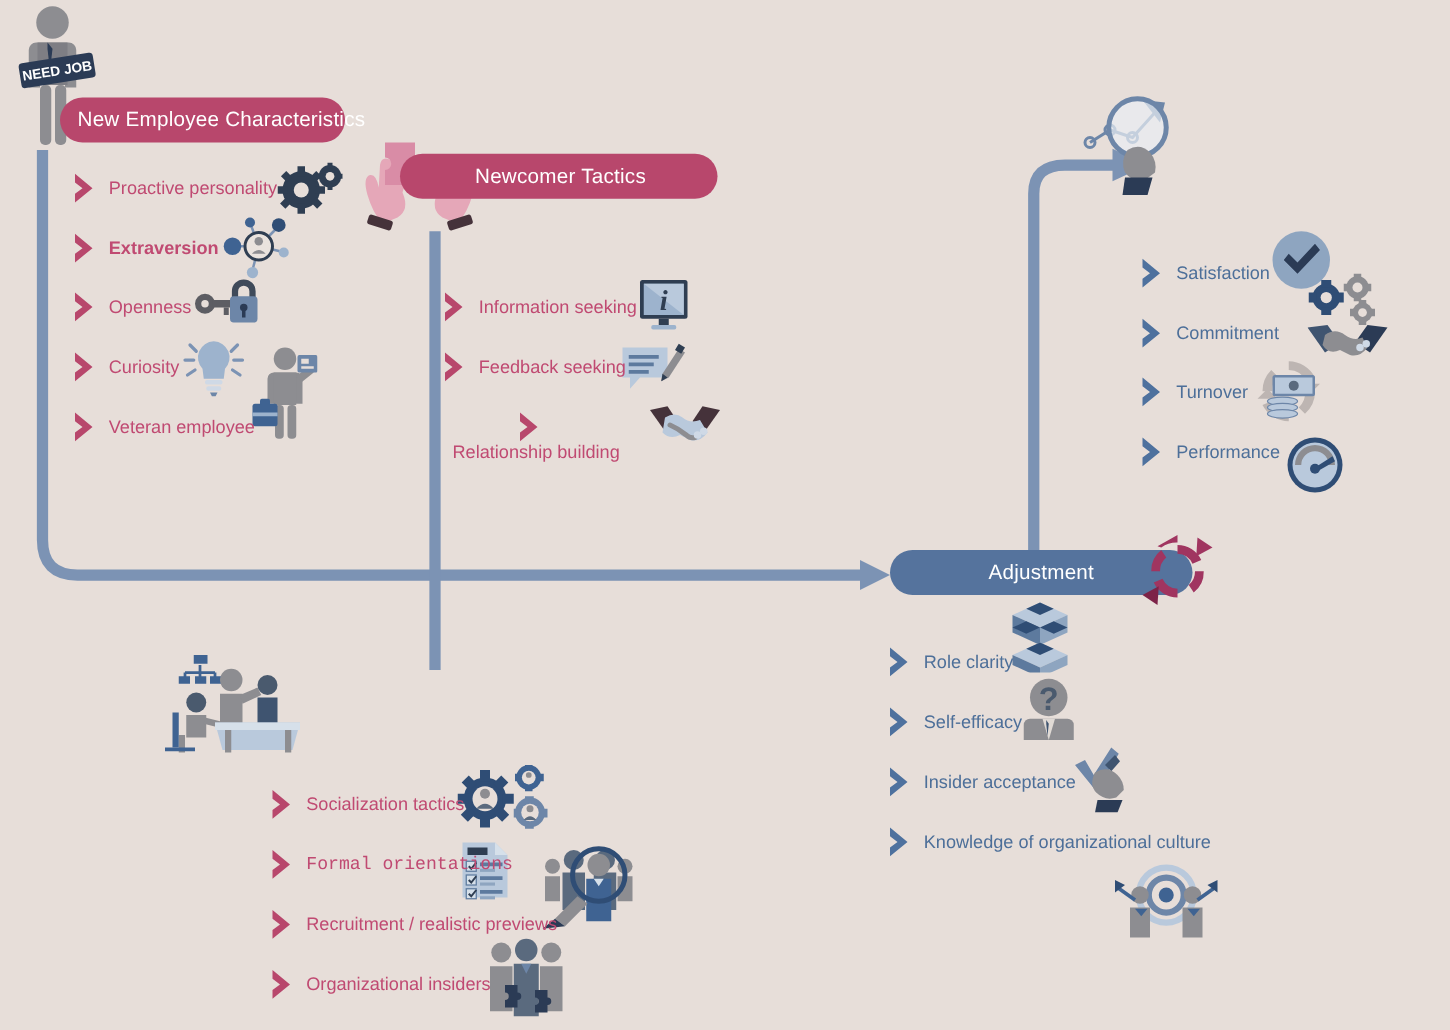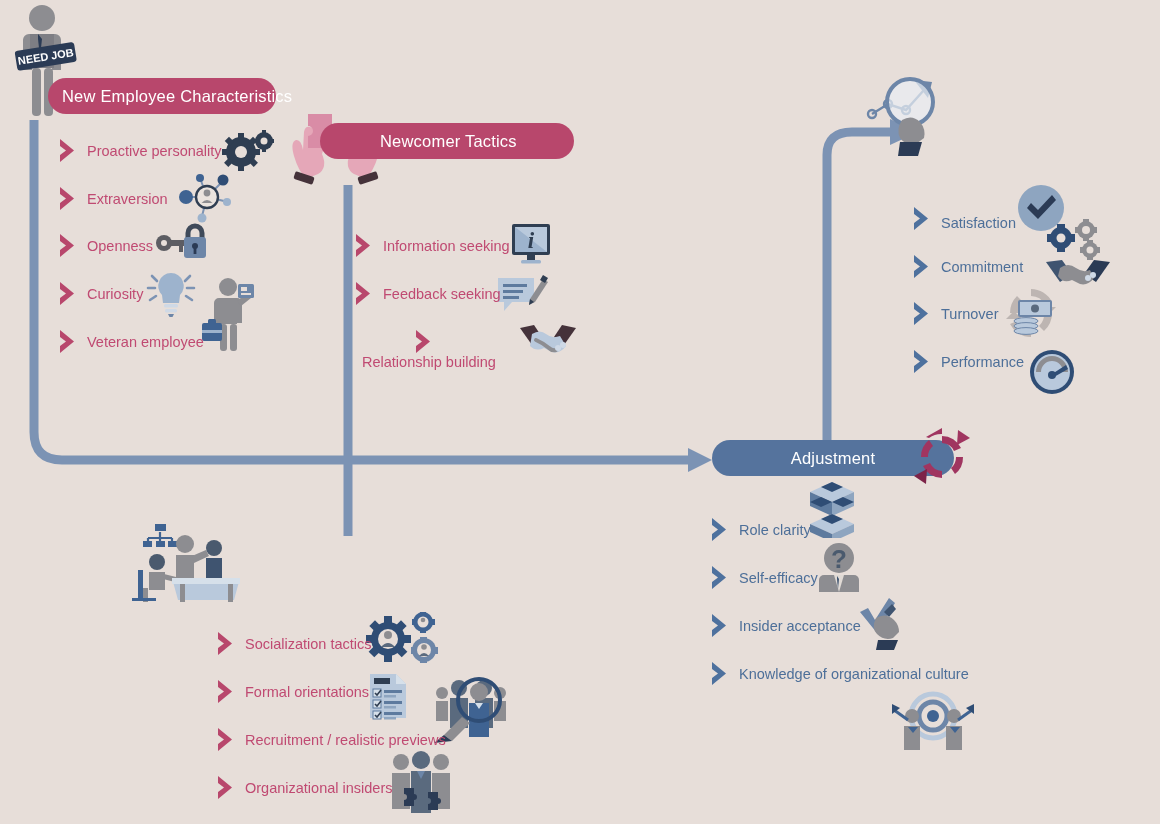--- a/index.html
+++ b/index.html
@@ -168,21 +168,21 @@
       <rect x="2" y="54" width="20" height="3" fill="#9db3cd"></rect>
     </svg>
   </div>
 
   <div class="row magenta" style="left:58px;top:138px;">
     <svg class="chev" viewBox="0 0 19 25">
         <path d="M2,1 L16,12.5 L2,24 L2,17 L8,12.5 L2,8 Z" fill="#b8476c"></path>
       </svg>
     <span class="rowlabel">Proactive personality</span>
   </div>
-  <div class="row magenta" style="left:58px;top:186px;">
+  <div class="row magenta" style="left:58px;top:186px;font-weight:bold;">
     <svg class="chev" viewBox="0 0 19 25">
         <path d="M2,1 L16,12.5 L2,24 L2,17 L8,12.5 L2,8 Z" fill="#b8476c"></path>
       </svg>
     <span class="rowlabel">Extraversion</span>
   </div>
   <div class="row magenta" style="left:58px;top:233px;">
     <svg class="chev" viewBox="0 0 19 25">
         <path d="M2,1 L16,12.5 L2,24 L2,17 L8,12.5 L2,8 Z" fill="#b8476c"></path>
       </svg>
     <span class="rowlabel">Openness</span>
@@ -406,21 +406,21 @@
       </g>
     </svg>
   </div>
 
   <div class="row magenta" style="left:216px;top:631px;">
     <svg class="chev" viewBox="0 0 19 25">
         <path d="M2,1 L16,12.5 L2,24 L2,17 L8,12.5 L2,8 Z" fill="#b8476c"></path>
       </svg>
     <span class="rowlabel">Socialization tactics</span>
   </div>
-  <div class="row magenta" style="left:216px;top:679px;">
+  <div class="row magenta" style="left:216px;top:679px;font-family:Liberation Mono, monospace;">
     <svg class="chev" viewBox="0 0 19 25">
         <path d="M2,1 L16,12.5 L2,24 L2,17 L8,12.5 L2,8 Z" fill="#b8476c"></path>
       </svg>
     <span class="rowlabel">Formal orientations</span>
   </div>
   <div class="row magenta" style="left:216px;top:727px;">
     <svg class="chev" viewBox="0 0 19 25">
         <path d="M2,1 L16,12.5 L2,24 L2,17 L8,12.5 L2,8 Z" fill="#b8476c"></path>
       </svg>
     <span class="rowlabel">Recruitment / realistic previews</span>
@@ -614,21 +614,21 @@
     <svg width="48" height="48" viewBox="0 0 48 48">
       <circle cx="24" cy="24" r="22" fill="#2f4d75"></circle>
       <circle cx="24" cy="24" r="18" fill="#b9c9dc"></circle>
       <path d="M24,8 a16,16 0 0 1 16,16 h-5 a11,11 0 0 0 -11,-11 z" fill="#8d8d91"></path>
       <path d="M8,24 a16,16 0 0 1 16,-16 v5 a11,11 0 0 0 -11,11 z" fill="#8d8d91"></path>
       <path d="M24,26 l14,-9 l2,4 l-14,8 z" fill="#2f4d75"></path>
       <circle cx="24" cy="27" r="4" fill="#2f4d75"></circle>
     </svg>
   </div>
 
-  <div class="row blue" style="left:912px;top:206px;align-items:flex-end;">
+  <div class="row blue" style="left:912px;top:206px;">
     <svg class="chev" viewBox="0 0 19 25">
         <path d="M2,1 L16,12.5 L2,24 L2,17 L8,12.5 L2,8 Z" fill="#4e719e"></path>
       </svg>
     <span class="rowlabel">Satisfaction</span>
   </div>
   <div class="row blue" style="left:912px;top:254px;">
     <svg class="chev" viewBox="0 0 19 25">
         <path d="M2,1 L16,12.5 L2,24 L2,17 L8,12.5 L2,8 Z" fill="#4e719e"></path>
       </svg>
     <span class="rowlabel">Commitment</span>

